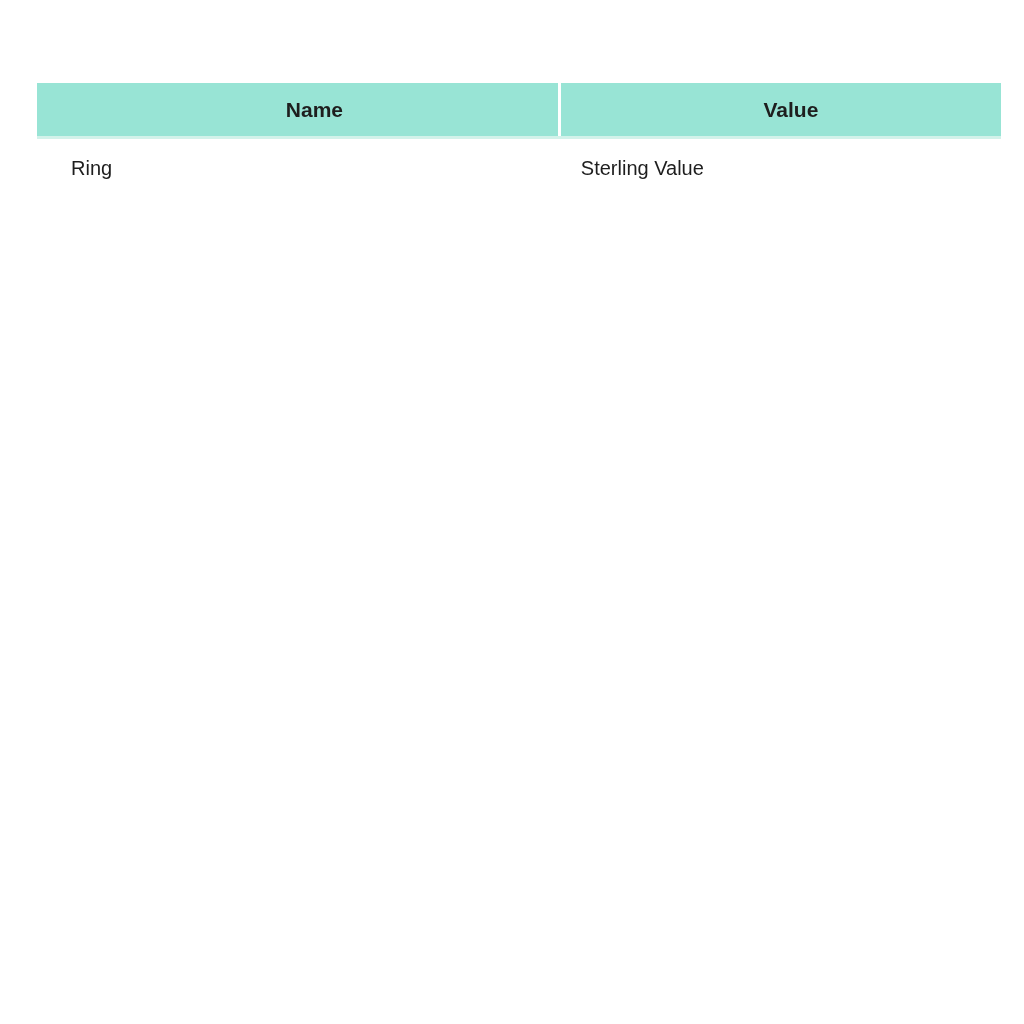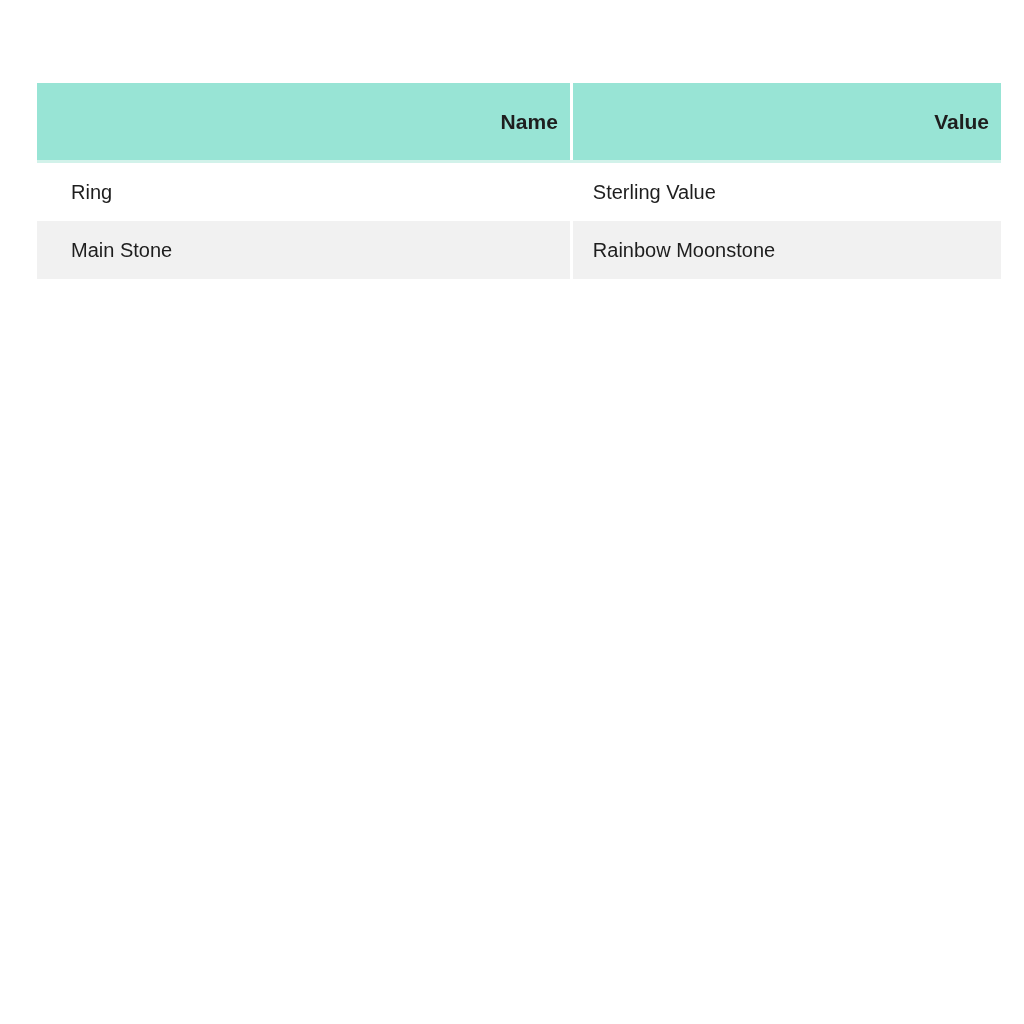--- a/index.html
+++ b/index.html
@@ -19,24 +19,24 @@
   }
   table.attr-table {
     width: 100%;
     border-collapse: collapse;
     table-layout: fixed;
     font-size: 20px;
   }
   table.attr-table th {
     background: #98e4d5;
     height: 53px;
-    text-align: right;
+    text-align: center;
     font-weight: 600;
     font-size: 21px;
-    padding: 12px;
+    padding: 0;
     border-bottom: 3px solid #d2f2ea;
     vertical-align: middle;
   }
   table.attr-table td {
     height: 58px;
     padding: 0;
     vertical-align: middle;
     background: #ffffff;
   }
   tbody tr:nth-child(even) td {
@@ -62,19 +62,15 @@
       <tr>
         <th>Name</th>
         <th>Value</th>
       </tr>
     </thead>
     <tbody>
       <tr>
         <td>Ring</td>
         <td>Sterling Value</td>
       </tr>
-      <tr>
-        <td>Main Stone</td>
-        <td>Rainbow Moonstone</td>
-      </tr>
     </tbody>
   </table>
 </div>
 
 </body></html>

